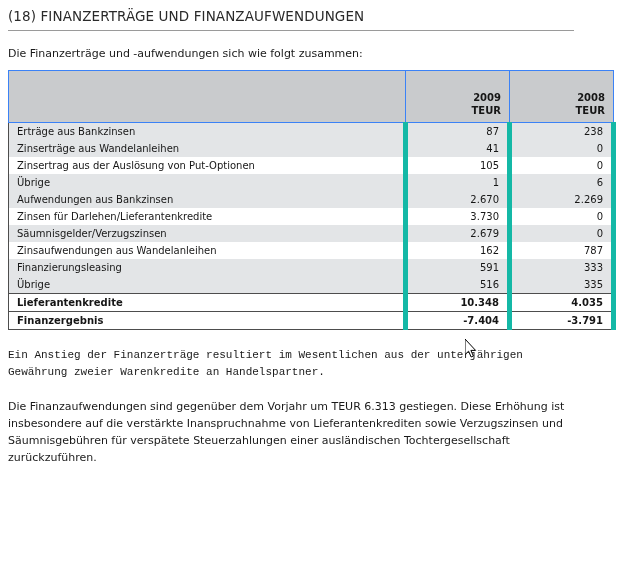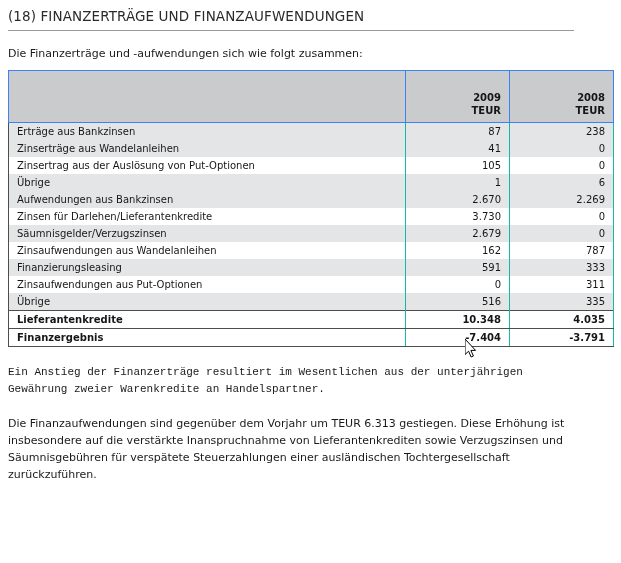--- a/index.html
+++ b/index.html
@@ -63,21 +63,21 @@
     margin-top: 28px;
   }
   table.fin thead th.lbl {
     background: #c9cbcd;
   }
   table.fin thead th .yr { display: block; }
   table.fin thead th .unit { display: block; }
 
   table.fin tbody td {
     border-left: 1px solid #4d4d4d;
-    border-right: 1px solid #14b8a6;
+    border-right: 5px solid #14b8a6;
     height: 17px;
     padding: 0 8px;
     font-size: 10px;
     line-height: 17px;
     color: #161616;
   }
   table.fin tbody td.num {
     text-align: right;
   }
   table.fin tbody tr.shade td {
@@ -183,25 +183,20 @@
       <tr class="plain">
         <td>Zinsaufwendungen aus Wandelanleihen</td>
         <td class="num">162</td>
         <td class="num">787</td>
       </tr>
       <tr class="shade">
         <td>Finanzierungsleasing</td>
         <td class="num">591</td>
         <td class="num">333</td>
       </tr>
-      <tr class="plain">
-        <td>Zinsaufwendungen aus Put-Optionen</td>
-        <td class="num">0</td>
-        <td class="num">311</td>
-      </tr>
       <tr class="shade">
         <td>Übrige</td>
         <td class="num">516</td>
         <td class="num">335</td>
       </tr>
       <tr class="bold">
         <td>Lieferantenkredite</td>
         <td class="num">10.348</td>
         <td class="num">4.035</td>
       </tr>

